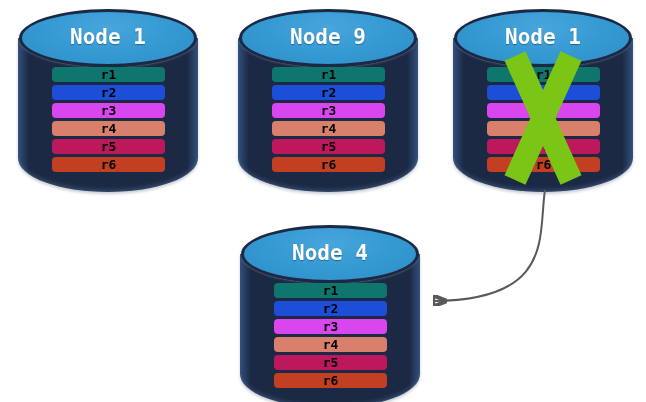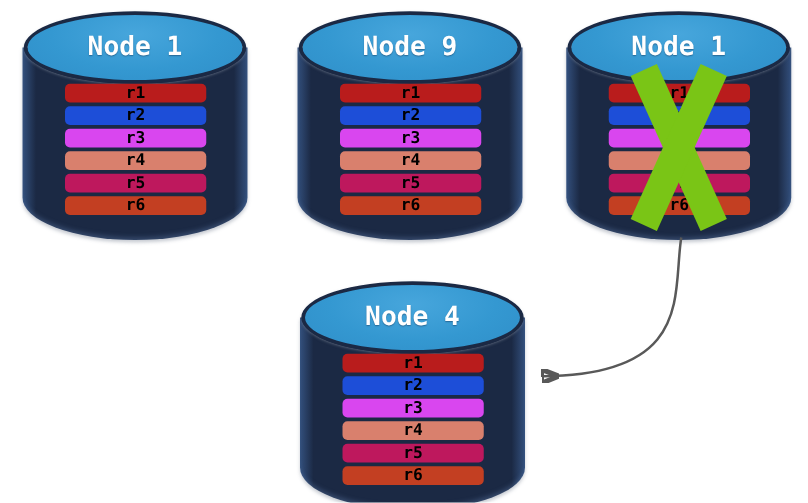--- a/index.html
+++ b/index.html
@@ -36,21 +36,21 @@
   }
   .rows{
     position:absolute;left:34px;right:33px;top:59px;
     display:flex;flex-direction:column;gap:3px;z-index:3;
   }
   .row{
     height:15px;border-radius:4px;
     display:flex;align-items:center;justify-content:center;
     color:#000000;font-size:13px;font-weight:bold;line-height:15px;
   }
-  .bg-r1{background:#b91c1c;text-align:right;}
+  .bg-r1{background:#0f766e;text-align:right;}
   .bg-r2{background:#1d4ed8;}
   .bg-r3{background:#d946ef;}
   .bg-r4{background:#D9806D;}
   .bg-r5{background:#be185d;}
   .bg-r6{background:#C33F22;}
 
   
   .x-mark{
     position:absolute;left:38px;top:40px;width:104px;height:140px;z-index:5;
   }

